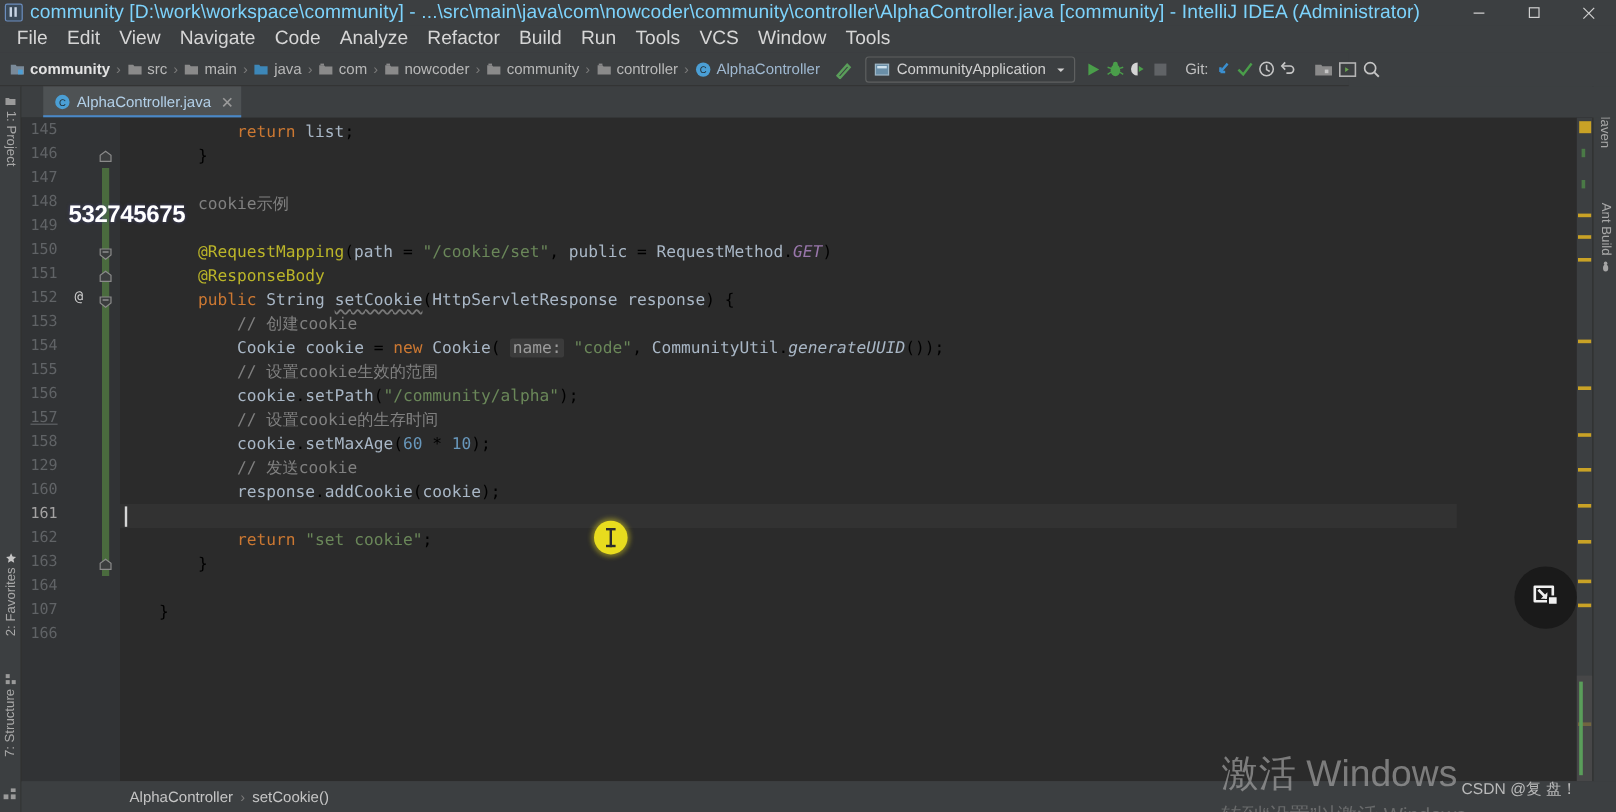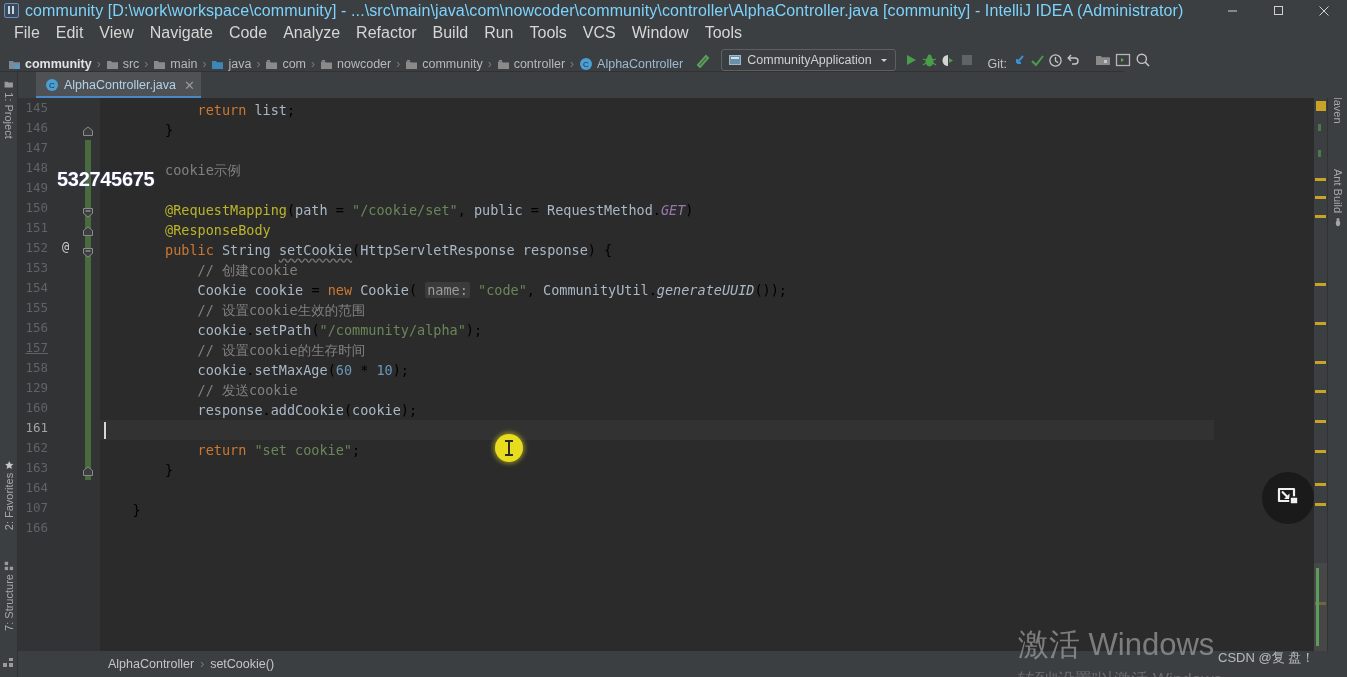--- a/index.html
+++ b/index.html
@@ -40,21 +40,21 @@
     background:#3c3f41;display:flex;align-items:center;padding-left:6px;
     box-sizing:border-box;
   }
   .menu-item{
     font-size:16px;color:#d6d6d6;padding:2px 8px;white-space:nowrap;cursor:default;
   }
 
   
   .navbar{
     position:absolute;left:0;top:44px;width:1124px;height:28px;
-    background:#3c3f41;display:flex;align-items:flex-end;
+    background:#3c3f41;display:flex;align-items:center;
     border-bottom:1px solid #323232;box-sizing:border-box;
   }
   .crumb{display:flex;align-items:center;font-size:12.5px;color:#bbbbbb;white-space:nowrap;}
   .crumb .ic{margin-right:4px;display:inline-flex;}
   .crumb.bold .lbl{font-weight:bold;color:#e2e2e2;}
   .sep{color:#7a7a7a;font-size:12px;margin:0 5px;}
   .crumb .lbl{color:#b8b8b8;}
   .crumb.cls .lbl{color:#9fb8d0;}
 
   .tb-sep{width:1px;height:17px;background:#555;margin:0 7px;}

